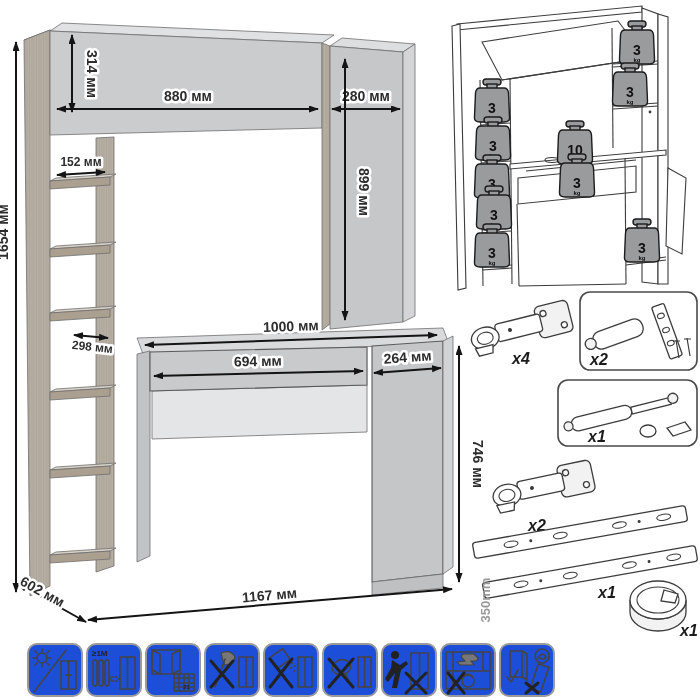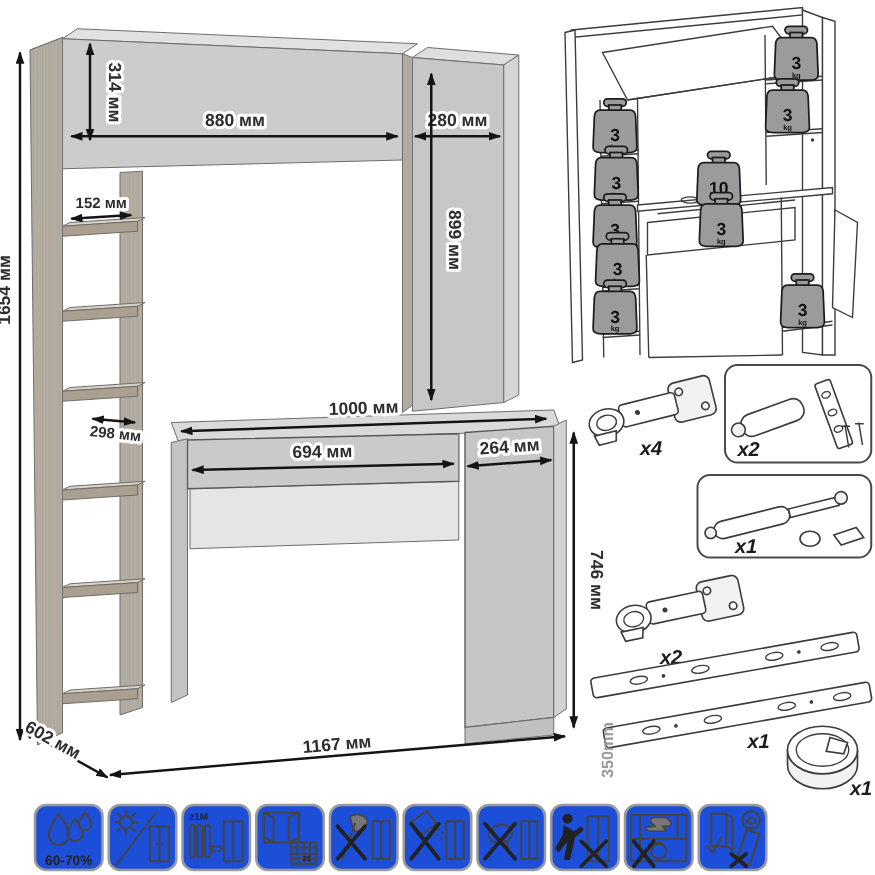--- a/index.html
+++ b/index.html
@@ -332,28 +332,20 @@
       <path class="hwf" d="M-28,-4 a28,19 0 0 0 56,0 l0,12 a28,19 0 0 1 -56,0 Z"></path>
       <ellipse class="hw" cx="0" cy="-4" rx="28" ry="19"></ellipse>
       <ellipse class="ldl" cx="0" cy="-4" rx="21" ry="13"></ellipse>
       <path class="hw" d="M6,-14 l14,4 l-3,9 l-14,-2 Z"></path>
       <text class="qty" x="22" y="32">x1</text>
     </g>
   </svg>
 
   <div id="icons">
 
-    <div class="icon">
-      <svg width="50" height="48" viewBox="0 0 50 48">
-        <path class="ic" d="M17,4 C17,4 9,15 9,21 a8,8 0 0 0 16,0 C25,15 17,4 17,4 Z"></path>
-        <path class="ic" d="M30,8 C30,8 24,16 24,20 a6,6 0 0 0 12,0 C36,16 30,8 30,8 Z"></path>
-        <path class="ic" d="M38,3 C38,3 33,9 33,12 a5,5 0 0 0 10,0 C43,9 38,3 38,3 Z"></path>
-        <text class="ictxt" x="25" y="45">60-70%</text>
-      </svg>
-    </div>
 
 
     <div class="icon">
       <svg width="50" height="48" viewBox="0 0 50 48">
         <circle class="ic" cx="12" cy="11" r="5"></circle>
         <path class="ic" d="M12,2 v3 M12,17 v3 M3,11 h3 M18,11 h3 M5,4 l2,2 M17,16 l2,2 M19,4 l-2,2 M7,16 l-2,2" stroke-width="1.2"></path>
         <line class="ic" x1="4" y1="45" x2="36" y2="3"></line>
         <rect class="ic" x="31" y="14" width="15" height="28"></rect>
         <line class="ic" x1="38.5" y1="14" x2="38.5" y2="42" stroke-width="1"></line>
         <circle cx="36.5" cy="28" r="1" fill="#444"></circle>

